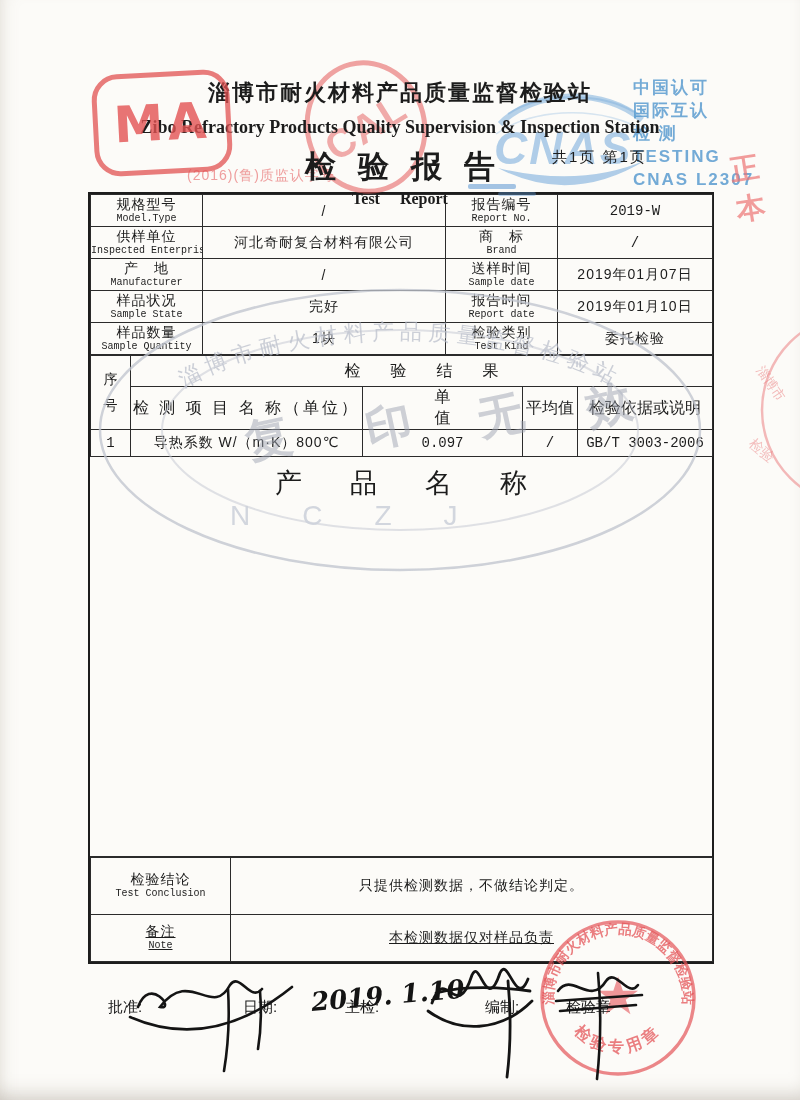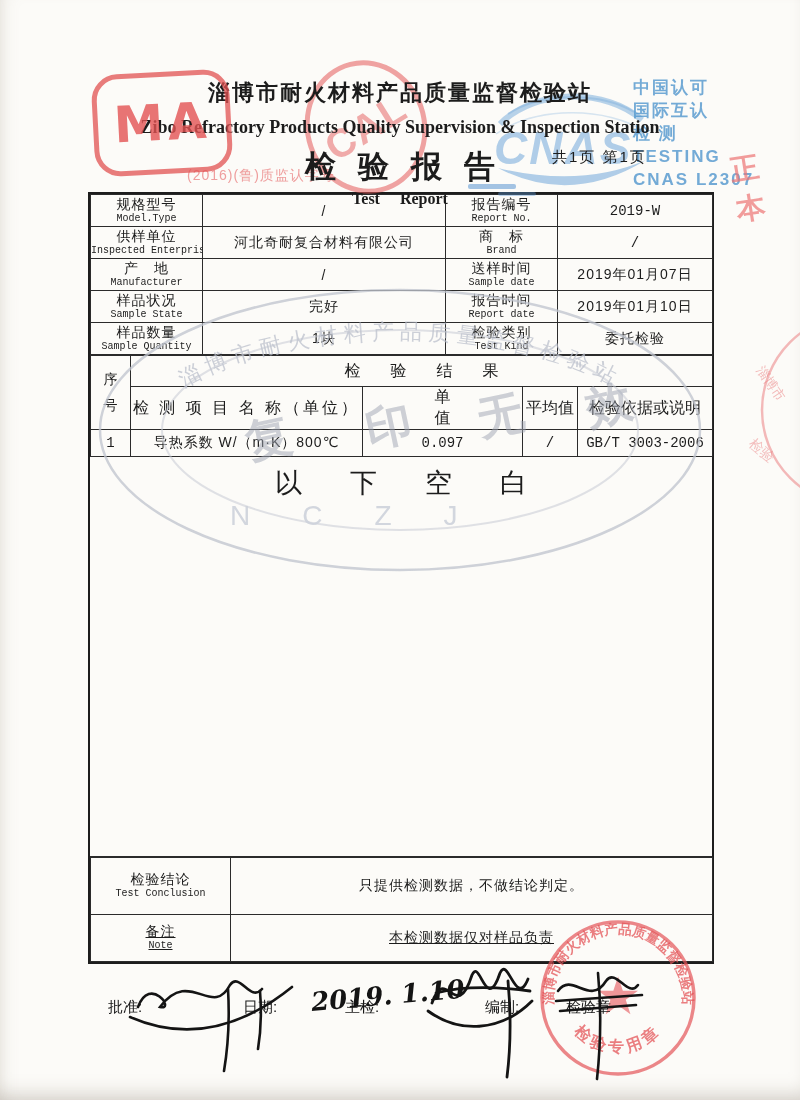--- a/index.html
+++ b/index.html
@@ -216,21 +216,21 @@
         <td class="val">1</td>
         <td class="valzh">导热系数 W/（m·K）800℃</td>
         <td class="val">0.097</td>
         <td class="val">/</td>
         <td class="val">GB/T 3003-2006</td>
       </tr>
     </tbody>
       </table>
 
     <div class="blank-area">
-      <div class="blank-note">以下空白</div>
+      <div class="blank-note">产品名称</div>
     </div>
 
     <table>
       <colgroup>
           <col style="width:140px">
           <col style="width:482px">
         </colgroup>
       <tbody>
           <tr class="concl1">
         <td>

